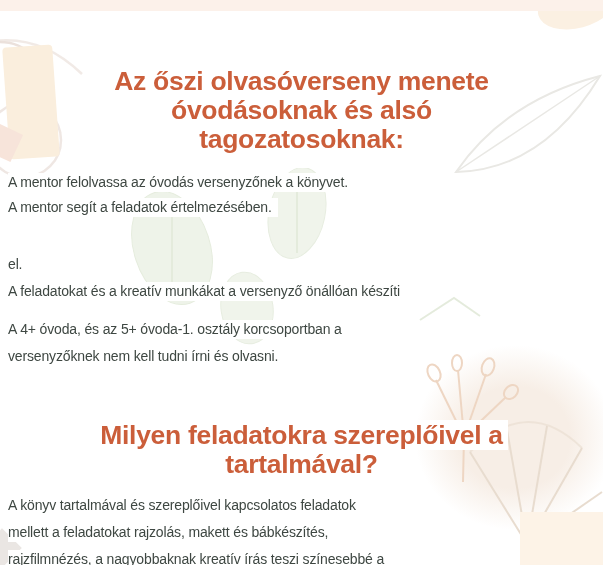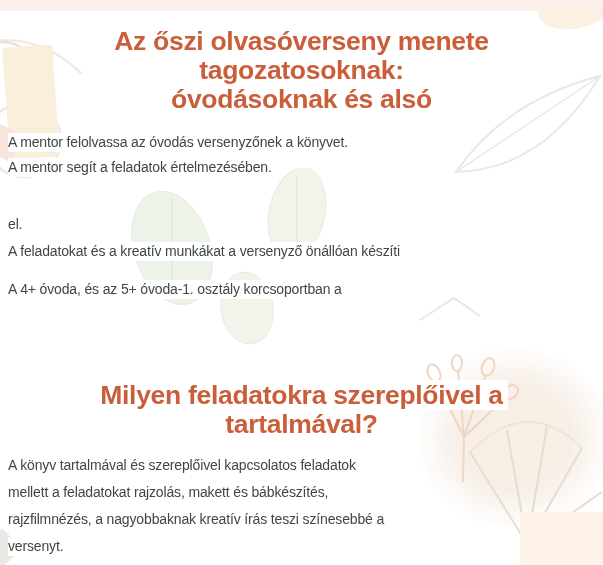--- a/index.html
+++ b/index.html
@@ -1,21 +1,21 @@
 <!DOCTYPE html>
 <html lang="hu"><head>
 <meta charset="utf-8">
 <style>
   html,body{margin:0;padding:0;background:#fff;}
   .page{position:relative;width:603px;height:565px;background:#ffffff;overflow:hidden;
         font-family:"Liberation Sans",sans-serif;}
   .strip{position:absolute;top:0;left:0;width:100%;height:11px;background:#fcf1ea;}
   .decor{position:absolute;inset:0;z-index:0;}
   .decor > *{position:absolute;}
-  .content{position:absolute;inset:0;z-index:1;}
+  .content{position:absolute;inset:0;z-index:1;margin-top:40px;}
   .heading{position:absolute;left:0;right:0;margin:0;text-align:center;color:#cb5e3a;
            font-size:26.5px;font-weight:800;line-height:29px;letter-spacing:-0.3px;}
   .hbg{background:#ffffff;padding:0 5px;}
   .para{position:absolute;left:8px;right:4px;margin:0;font-size:14px;line-height:27px;
         color:#3e4742;letter-spacing:-0.15px;}
   .pline{white-space:nowrap;}
   .pbg{background:#ffffff;padding:1px 6px 2px 0;}
   
   .tl-cream{left:6px;top:46px;width:50px;height:112px;background:#faeedd;border-radius:4px;transform:rotate(-4deg);}
   .tl-pink{left:-8px;top:128px;width:26px;height:30px;background:#f7e4da;transform:rotate(25deg);}
@@ -87,39 +87,40 @@
     <div class="br-cream"></div>
     <div class="bl-gray"></div>
   </div>
 
   <div class="strip"></div>
 
   <main class="content">
 
     <h1 class="heading" style="top:27px">
       <div><span class="hbg">Az őszi olvasóverseny menete</span></div>
+      <div><span class="hbg">óvodásoknak és alsó</span></div>
       <div><span class="hbg">tagozatosoknak:</span></div>
-      <div><span class="hbg">óvodásoknak és alsó</span></div>
     </h1>
 
     <p class="para" style="top:129px">
       <span class="pline"><span class="pbg">A mentor felolvassa az óvodás versenyzőnek a könyvet.</span></span>
     </p>
 
     <p class="para" style="top:154px">
       <span class="pline"><span class="pbg">A mentor segít a feladatok értelmezésében.</span></span>
     </p>
 
     <p class="para" style="top:211px">
       <span class="pline" style="display:block"><span class="pbg">el.</span></span>
       <span class="pline" style="display:block"><span class="pbg">A feladatokat és a kreatív munkákat a versenyző önállóan készíti</span></span>
     </p>
 
     <p class="para" style="top:276px">
       <span class="pline" style="display:block"><span class="pbg">A 4+ óvoda, és az 5+ óvoda-1. osztály korcsoportban a</span></span>
+      <span class="pline" style="display:block"><span class="pbg">versenyzőknek nem kell tudni írni és olvasni.</span></span>
     </p>
 
     <h2 class="heading" style="top:381px">
       <div><span class="hbg">Milyen feladatokra szereplőivel a</span></div>
       <div><span class="hbg">tartalmával?</span></div>
     </h2>
 
     <p class="para" style="top:452px">
       <span class="pline" style="display:block"><span class="pbg">A könyv tartalmával és szereplőivel kapcsolatos feladatok</span></span>
       <span class="pline" style="display:block"><span class="pbg">mellett a feladatokat rajzolás, makett és bábkészítés,</span></span>

